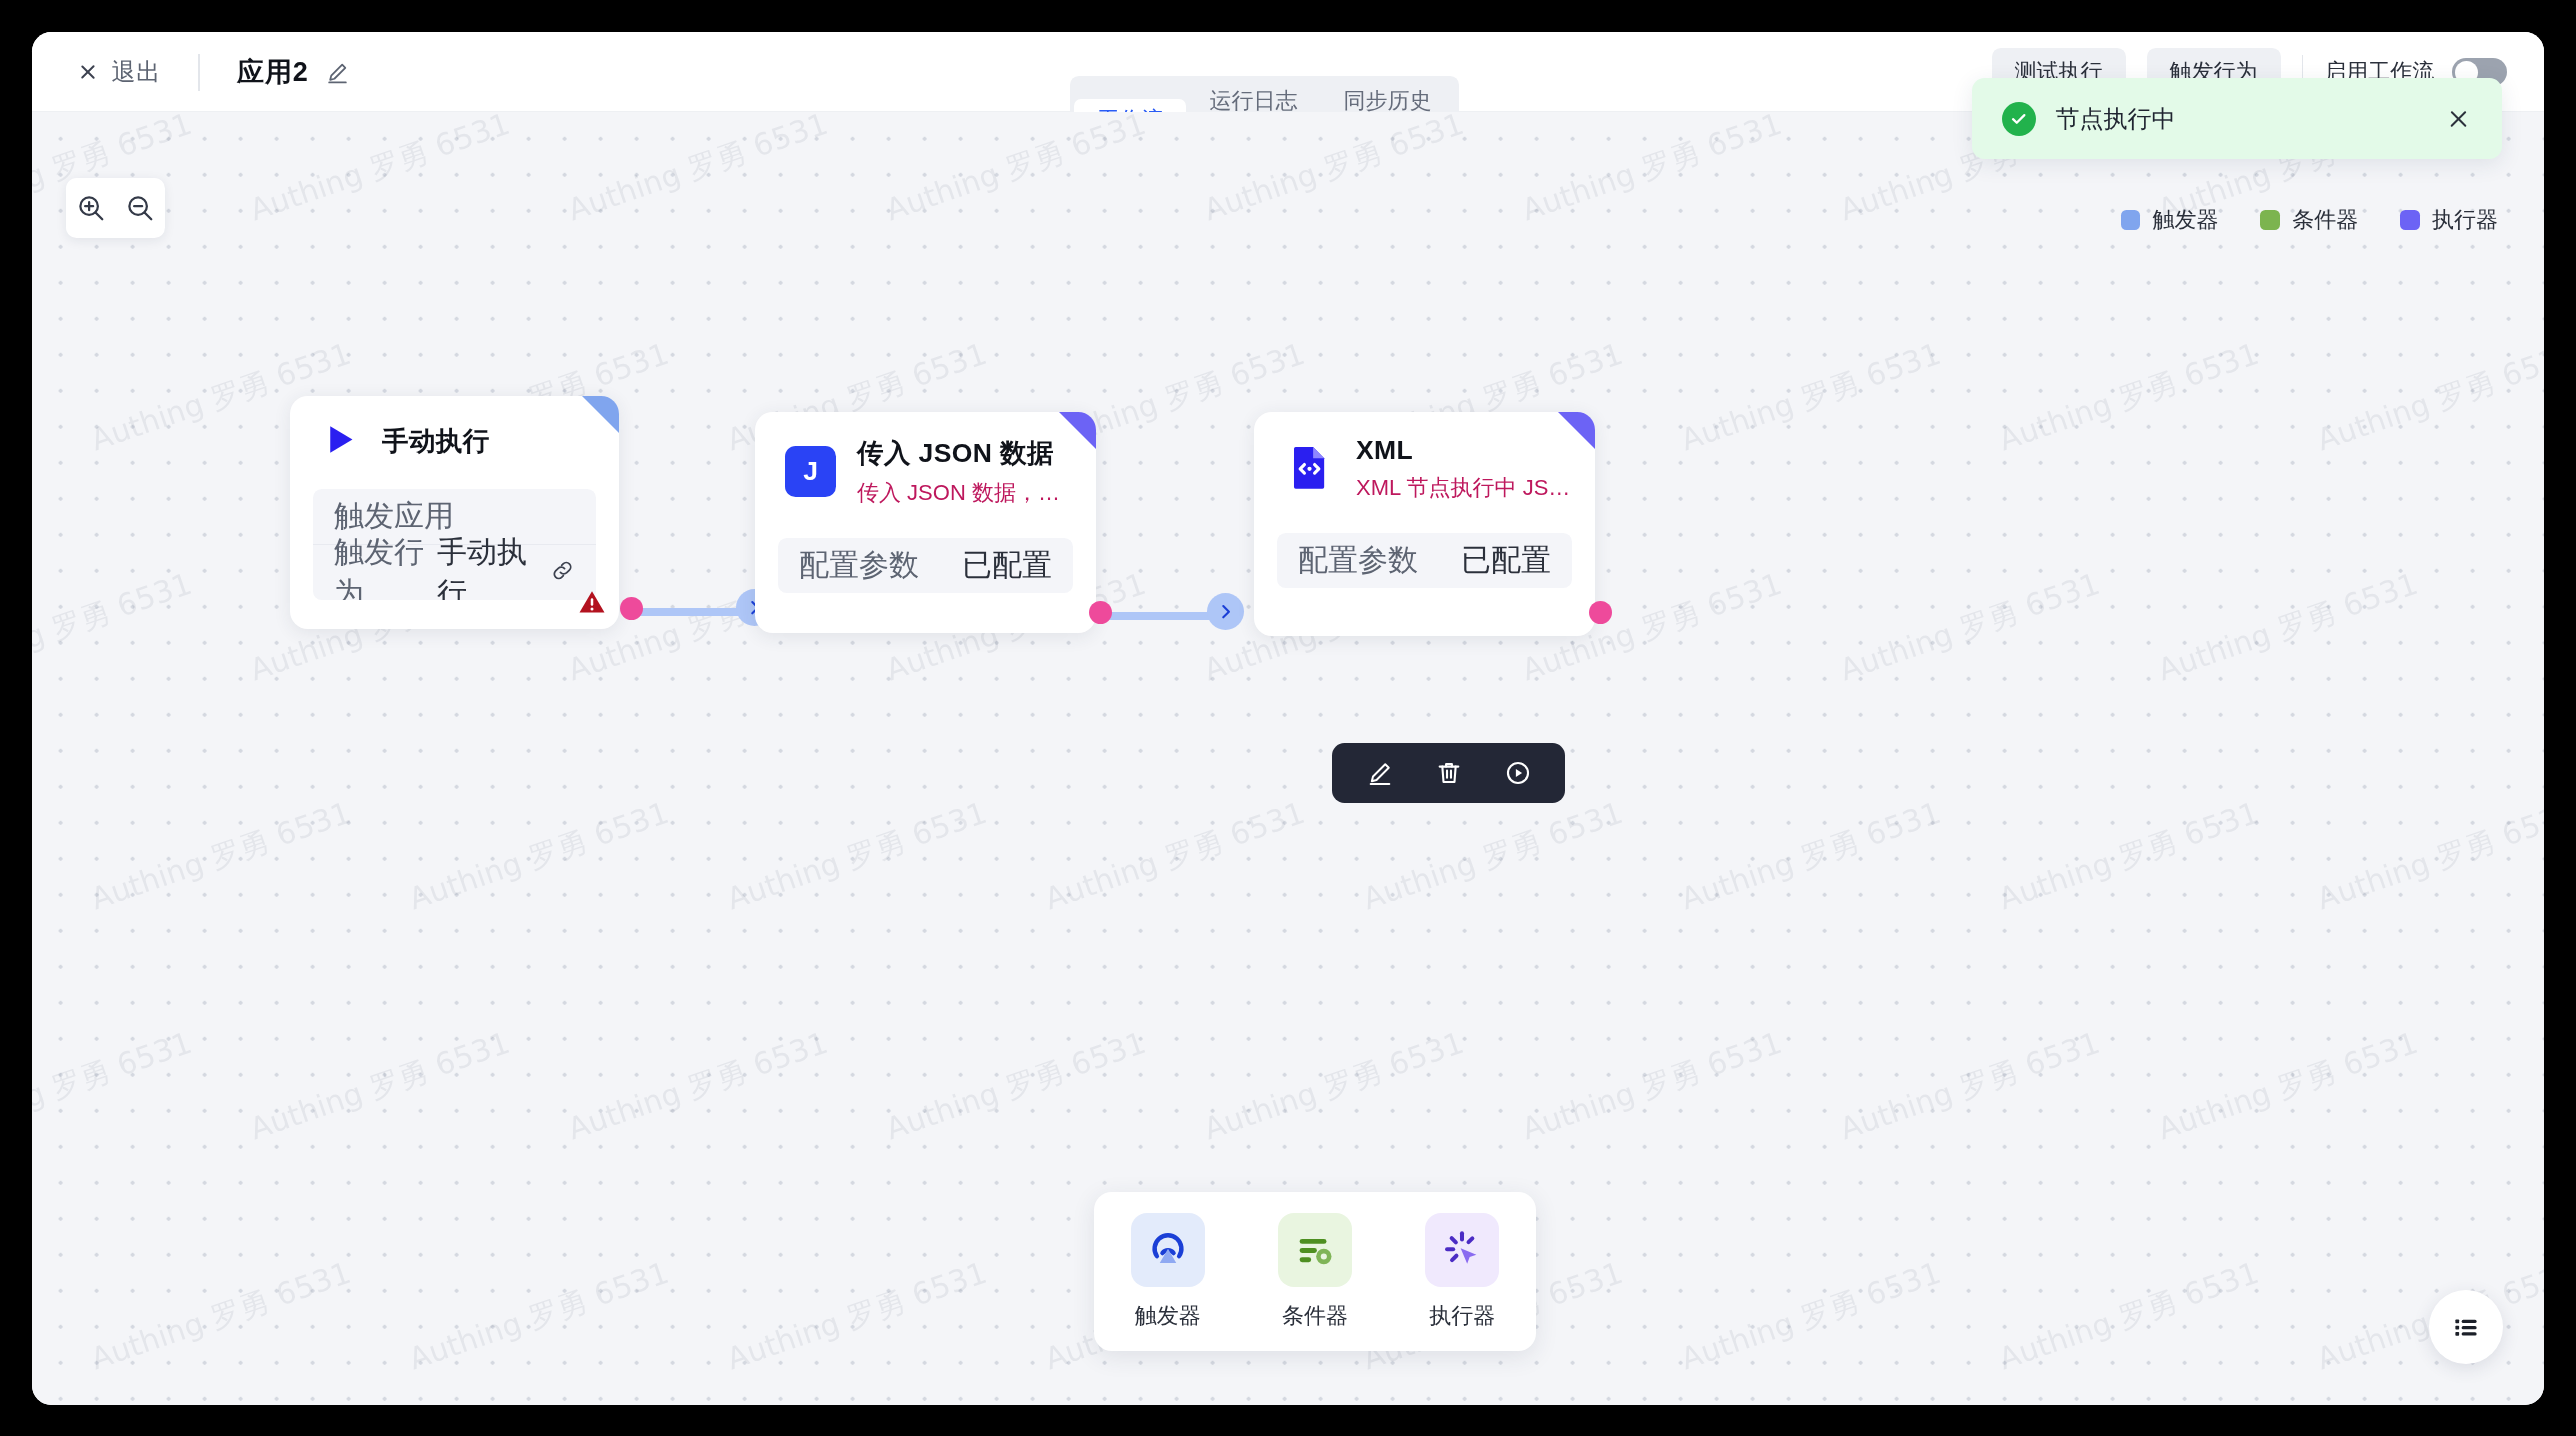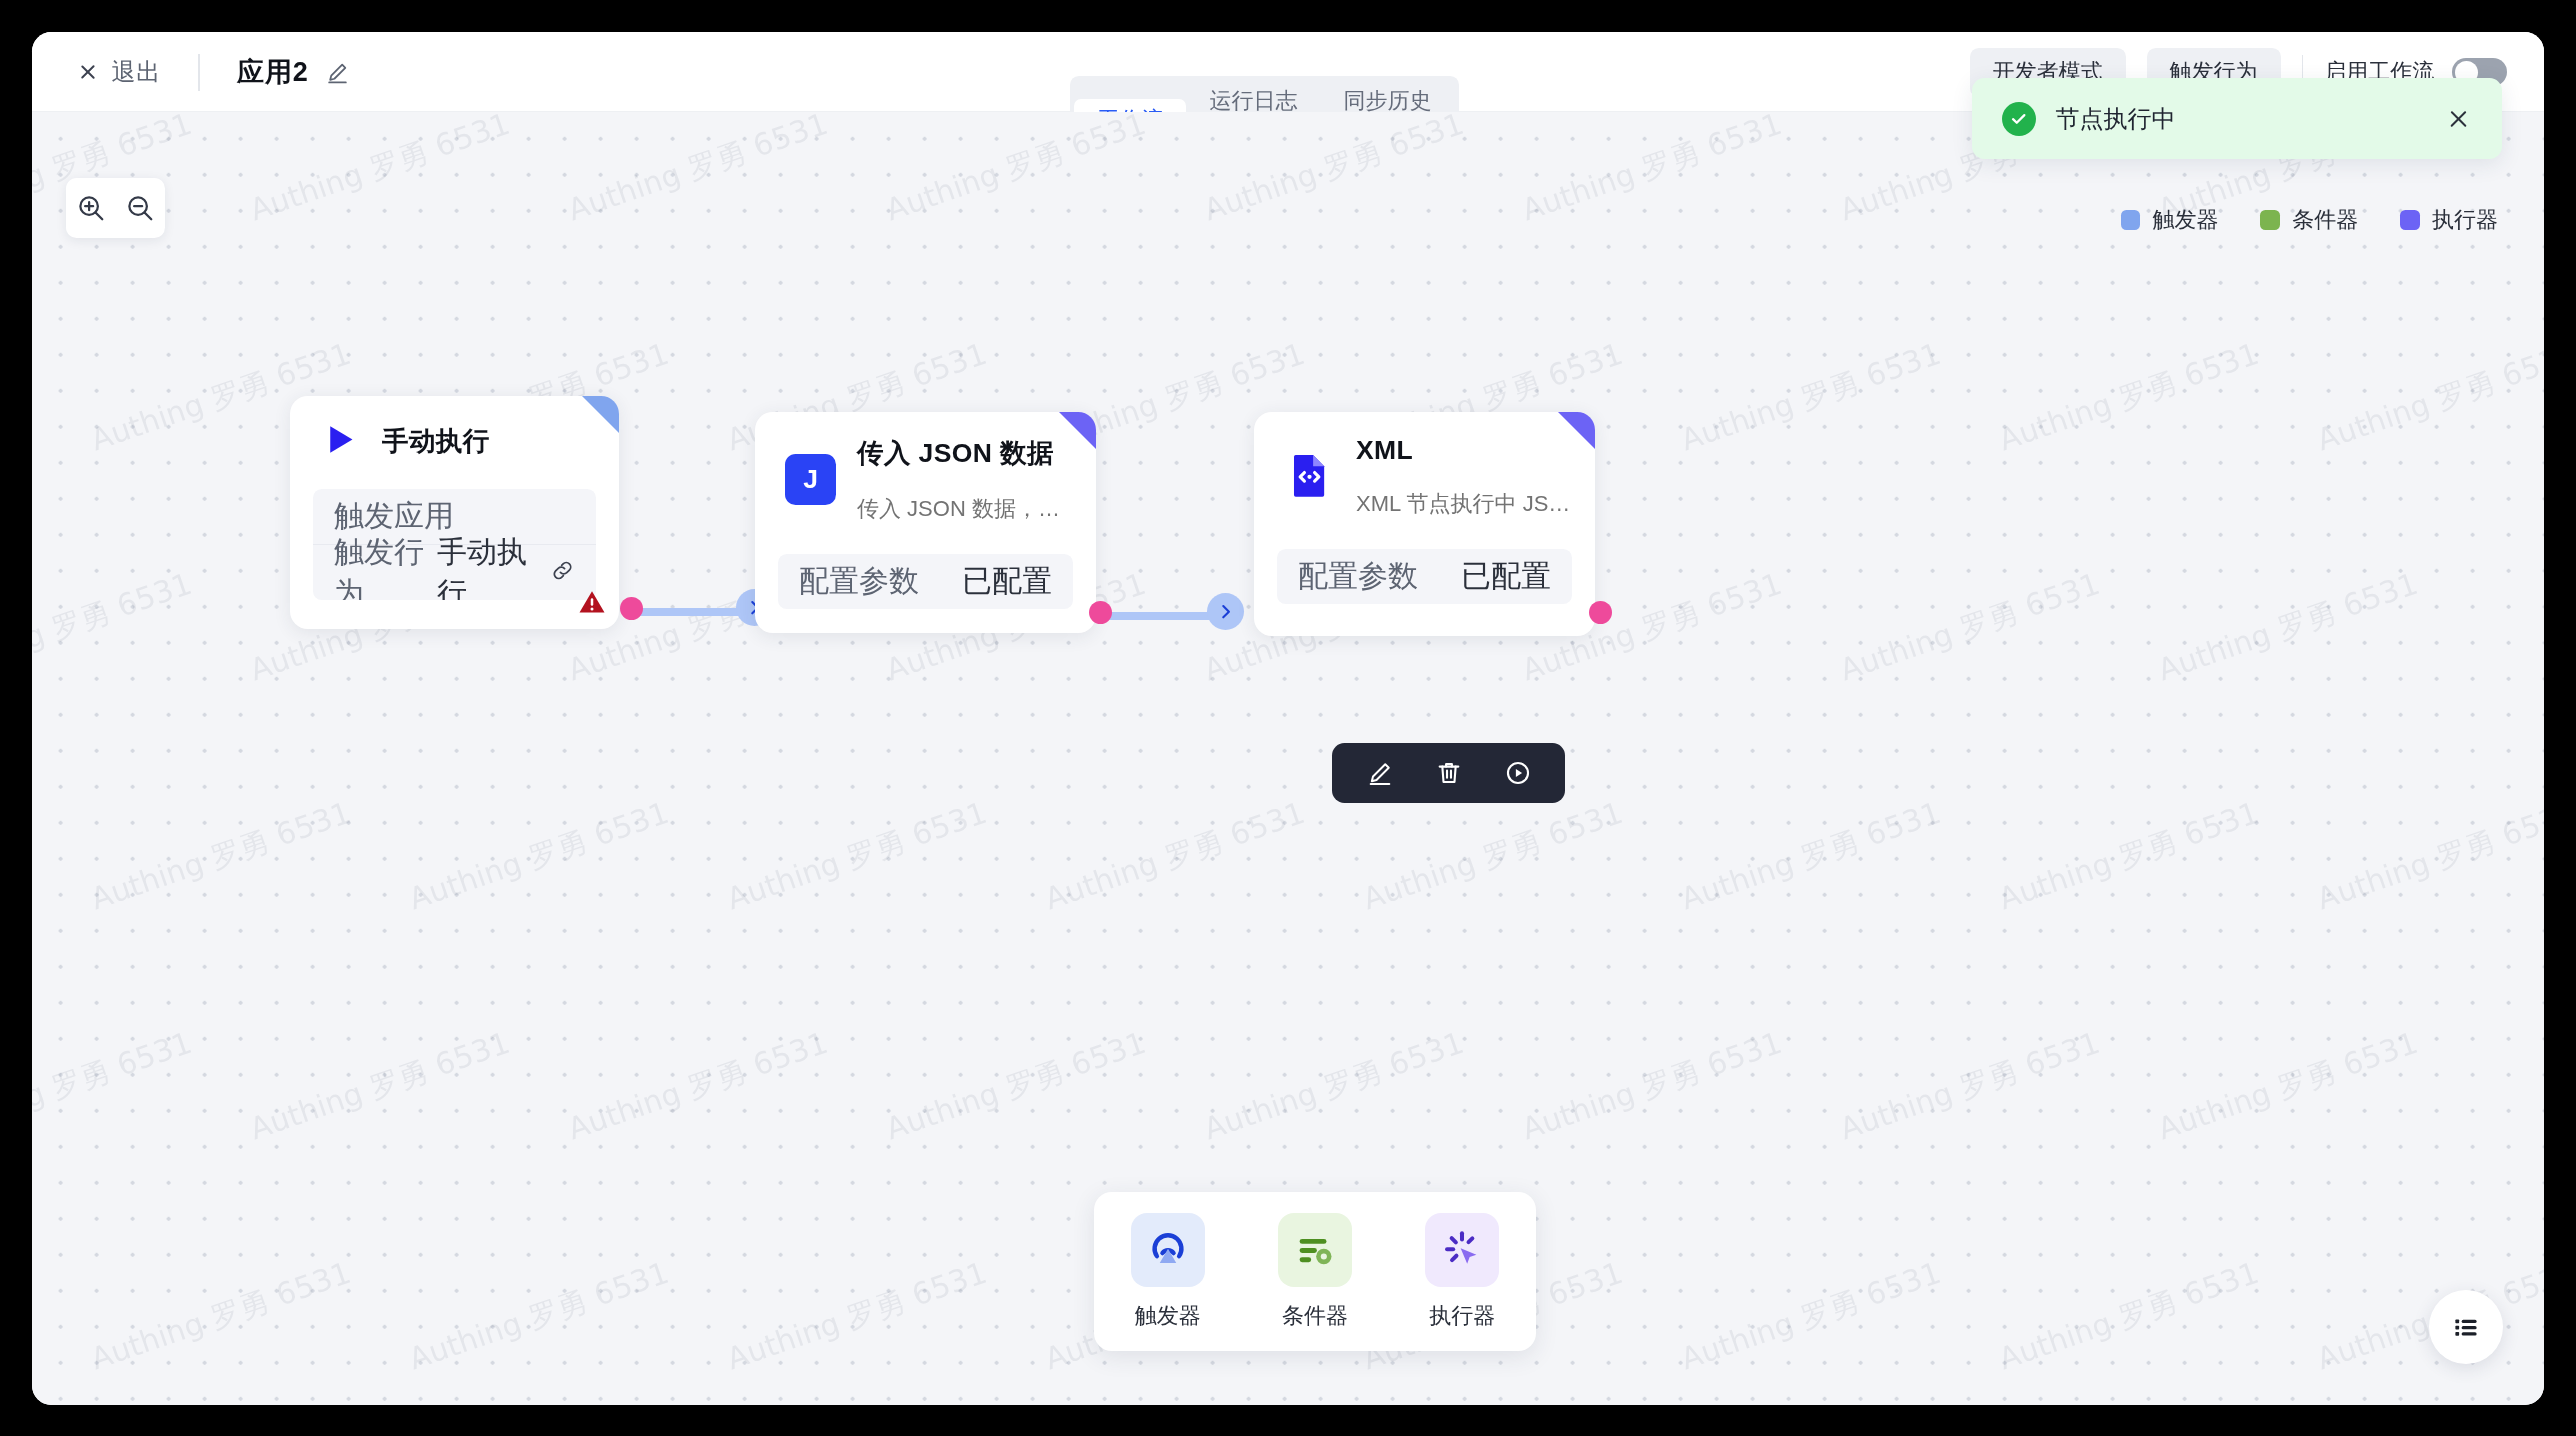--- a/index.html
+++ b/index.html
@@ -44,21 +44,21 @@
   
   .zoomctl{position:absolute;left:34px;top:66px;width:99px;height:60px;background:#fff;border-radius:10.6px;box-shadow:0 2.7px 10.6px rgba(30,40,70,.08);display:flex;align-items:center;justify-content:space-around;}
   .zbtn{width:39px;height:39px;display:flex;align-items:center;justify-content:center;cursor:pointer;}
 
   
   .node{position:absolute;background:#fff;border-radius:17.7px;box-shadow:0 3.5px 17.7px rgba(40,50,80,.09);overflow:hidden;}
   .node .corner{position:absolute;right:0;top:0;width:0;height:0;border-top:37px solid #80a5ee;border-left:37px solid transparent;}
   .node.exec .corner{border-top-color:#6c63f5;}
   .node-head{display:flex;align-items:center;padding:23px 26.5px 7px 30px;gap:21px;}
   .node-title{font-size:26.5px;color:#10131a;font-weight:700;letter-spacing:0.4px;white-space:nowrap;}
-  .node-sub{font-size:22px;color:#737373;margin-top:23px;white-space:nowrap;}
+  .node-sub{font-size:22px;color:#be185d;margin-top:7px;white-space:nowrap;}
   .node-texts{display:flex;flex-direction:column;justify-content:center;}
   .rowbox{margin:0 23px 23px 23px;border-radius:8.8px;overflow:hidden;background:#f4f5f9;}
   .prow{display:flex;align-items:center;justify-content:space-between;padding:0 21px;height:55px;font-size:30px;color:#5d6472;}
   .prow.sep{border-bottom:1.8px solid #e8eaf0;}
   .prow .val{color:#2b303b;display:flex;align-items:center;gap:16px;}
 
   .ic-square{width:51px;height:51px;border-radius:10.6px;background:#2a43f5;color:#fff;display:flex;align-items:center;justify-content:center;font-size:26.5px;font-weight:700;flex:none;}
 
   .warn{position:absolute;}
   .port{position:absolute;width:23px;height:23px;border-radius:50%;background:#ee4a9b;}
@@ -114,21 +114,21 @@
       </span>
     </div>
 
     <div class="tabs">
       <div class="tab active">工作流</div>
       <div class="tab">运行日志</div>
       <div class="tab">同步历史</div>
     </div>
 
     <div class="hdr-right">
-      <div class="ghost-btn">开发者模式</div>
+      <div class="ghost-btn">测试执行</div>
       <div class="ghost-btn">触发行为</div>
       <div class="vdiv"></div>
       <div class="toggle-wrap">
         <span class="toggle-label">启用工作流</span>
         <div class="toggle">
             <span class="knob"></span>
           </div>
       </div>
     </div>
   </div>

